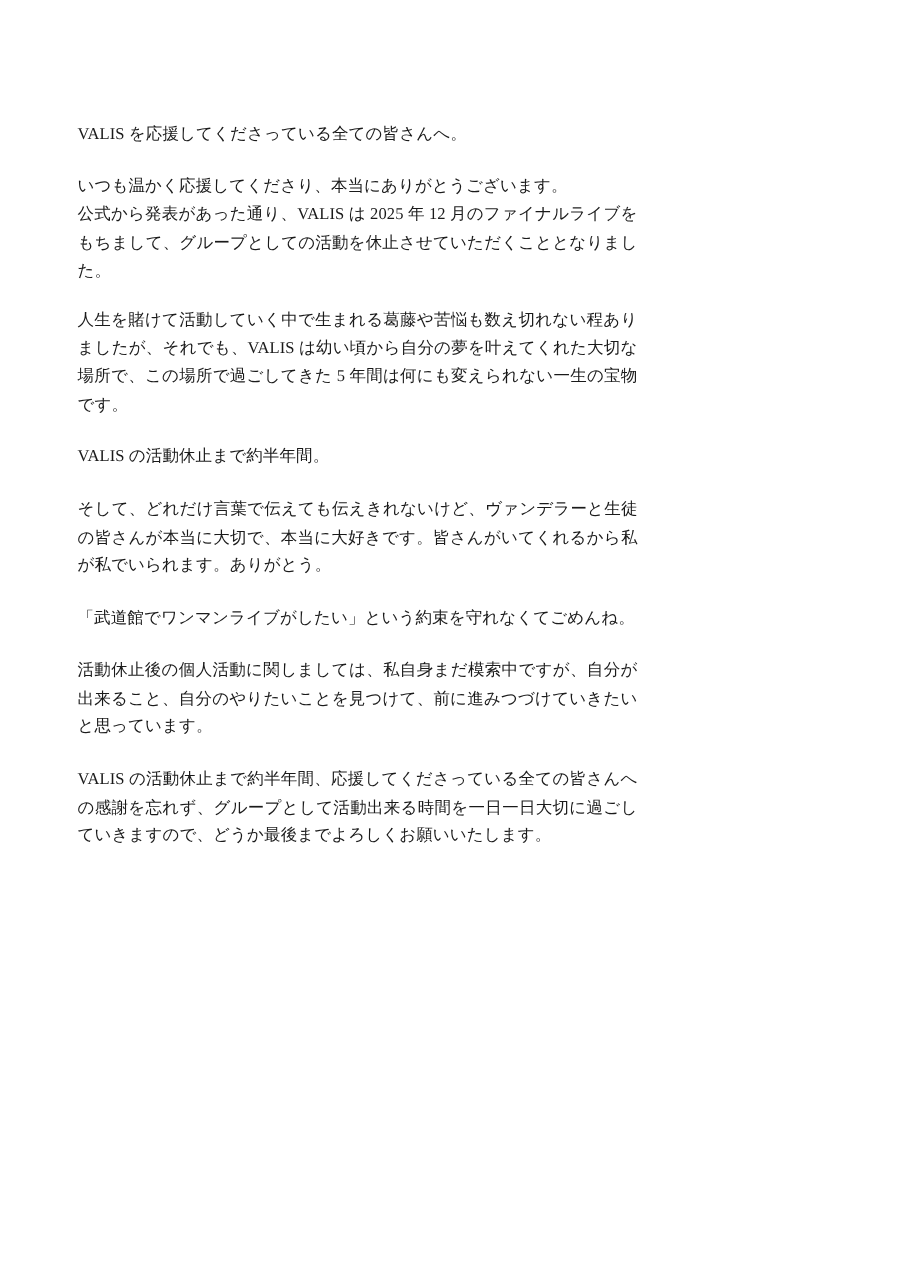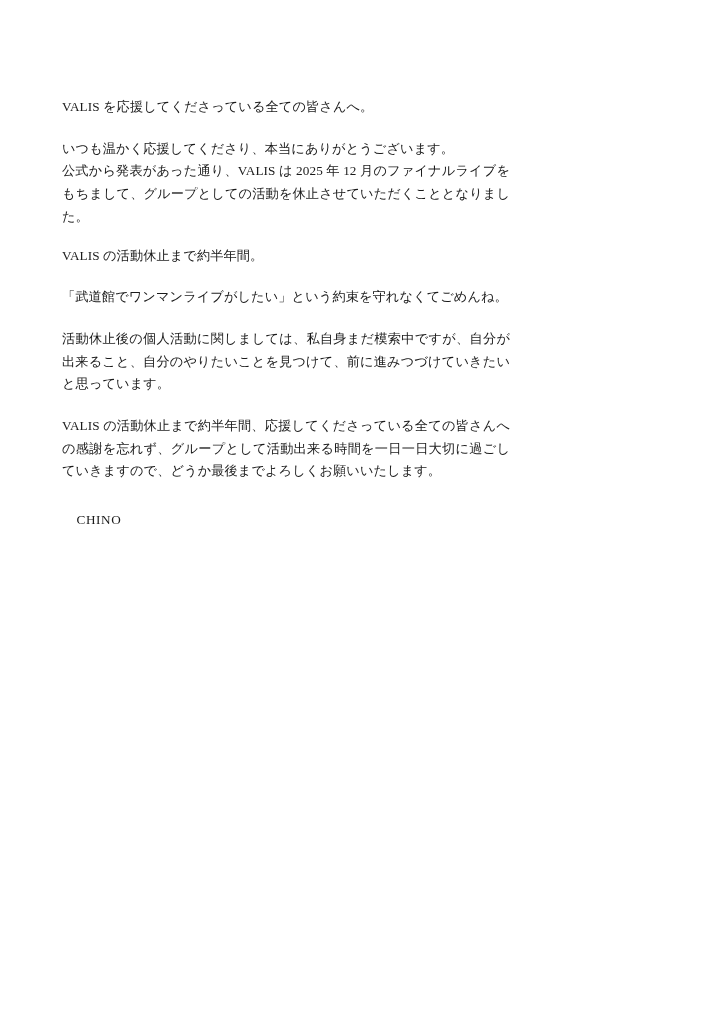--- a/index.html
+++ b/index.html
@@ -53,28 +53,29 @@
   <div class="doc-body">
 
     <p class="para">VALIS を応援してくださっている全ての皆さんへ。</p>
 
     <div class="para-group">
       <p class="para tight">いつも温かく応援してくださり、本当にありがとうございます。</p>
       <p class="para tight">公式から発表があった通り、VALIS は 2025 年 12 月のファイナルライブをもちまして、グループとしての活動を休止させていただくこととなりました。</p>
     </div>
 
 
+    <p class="para">人生を賭けて活動していく中で生まれる葛藤や苦悩も数え切れない程ありましたが、それでも、VALIS は幼い頃から自分の夢を叶えてくれた大切な場所で、この場所で過ごしてきた 5 年間は何にも変えられない一生の宝物です。</p>
 
 
     <p class="para">VALIS の活動休止まで約半年間。</p>
 
+    <p class="para">そして、どれだけ言葉で伝えても伝えきれないけど、ヴァンデラーと生徒の皆さんが本当に大切で、本当に大好きです。皆さんがいてくれるから私が私でいられます。ありがとう。</p>
 
     <p class="para">「武道館でワンマンライブがしたい」という約束を守れなくてごめんね。</p>
 
     <p class="para">活動休止後の個人活動に関しましては、私自身まだ模索中ですが、自分が出来ること、自分のやりたいことを見つけて、前に進みつづけていきたいと思っています。</p>
 
 
     <p class="para">VALIS の活動休止まで約半年間、応援してくださっている全ての皆さんへの感謝を忘れず、グループとして活動出来る時間を一日一日大切に過ごしていきますので、どうか最後までよろしくお願いいたします。</p>
 
-    <p class="signature">CHINO</p>
 
   </div>
 </div>
 
 </body></html>

